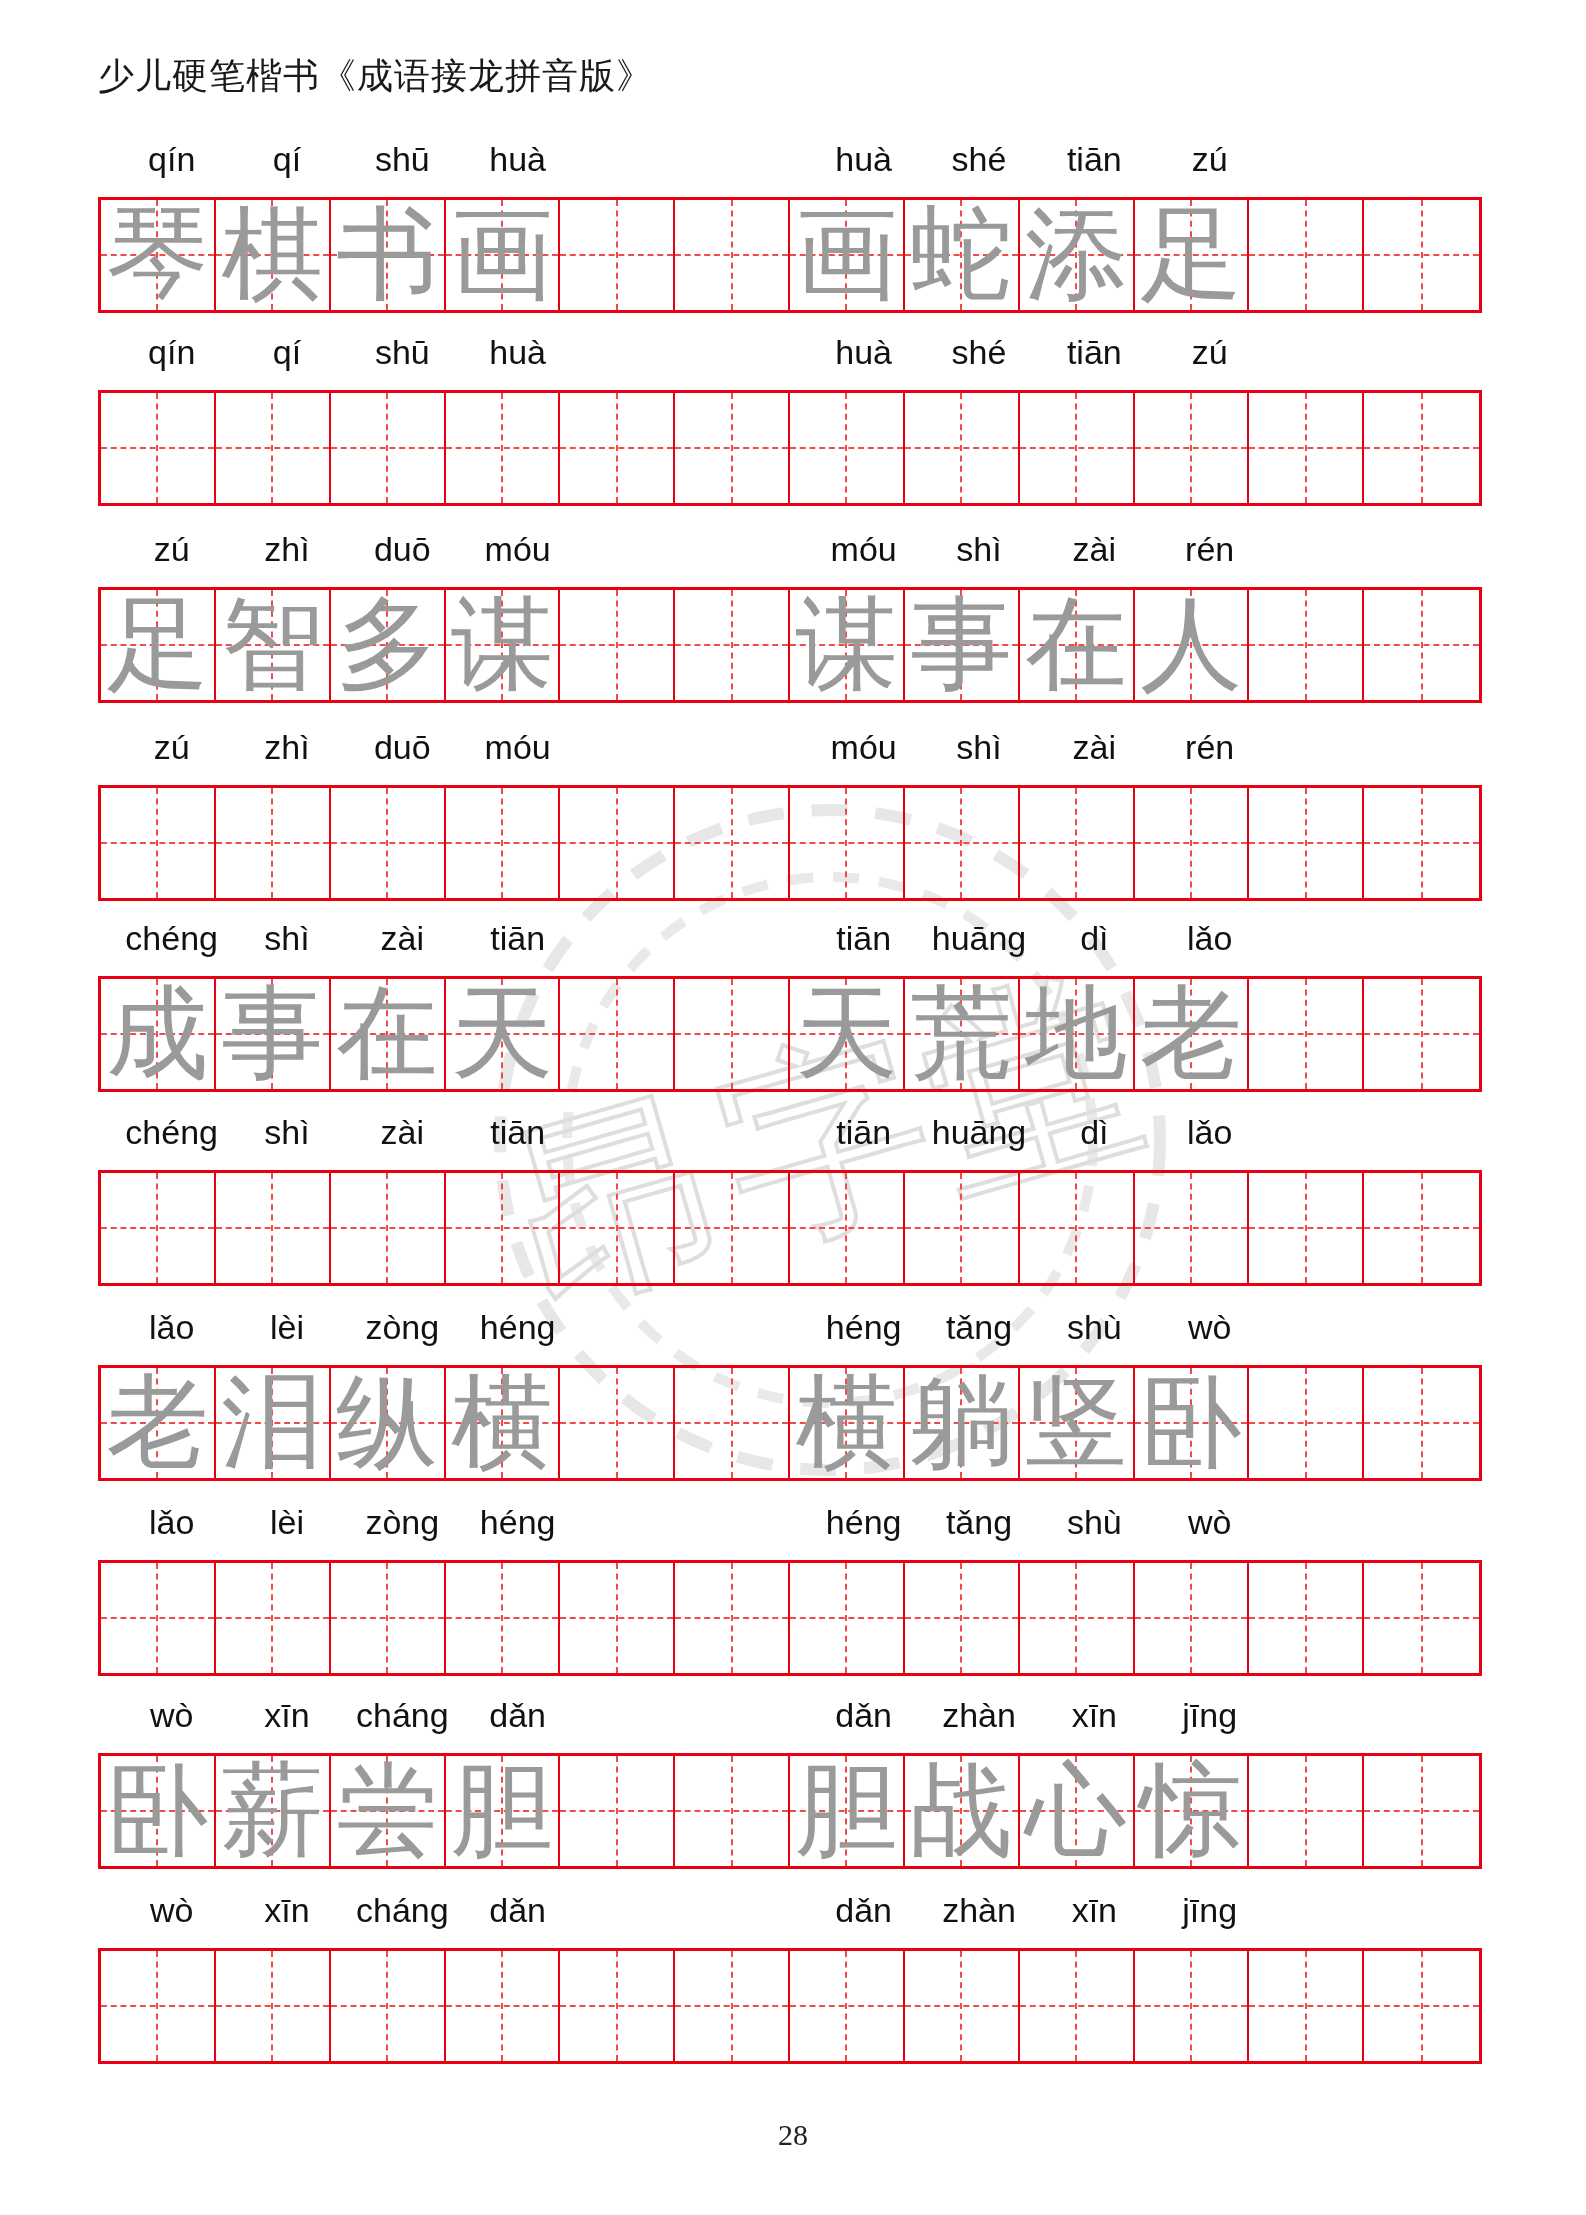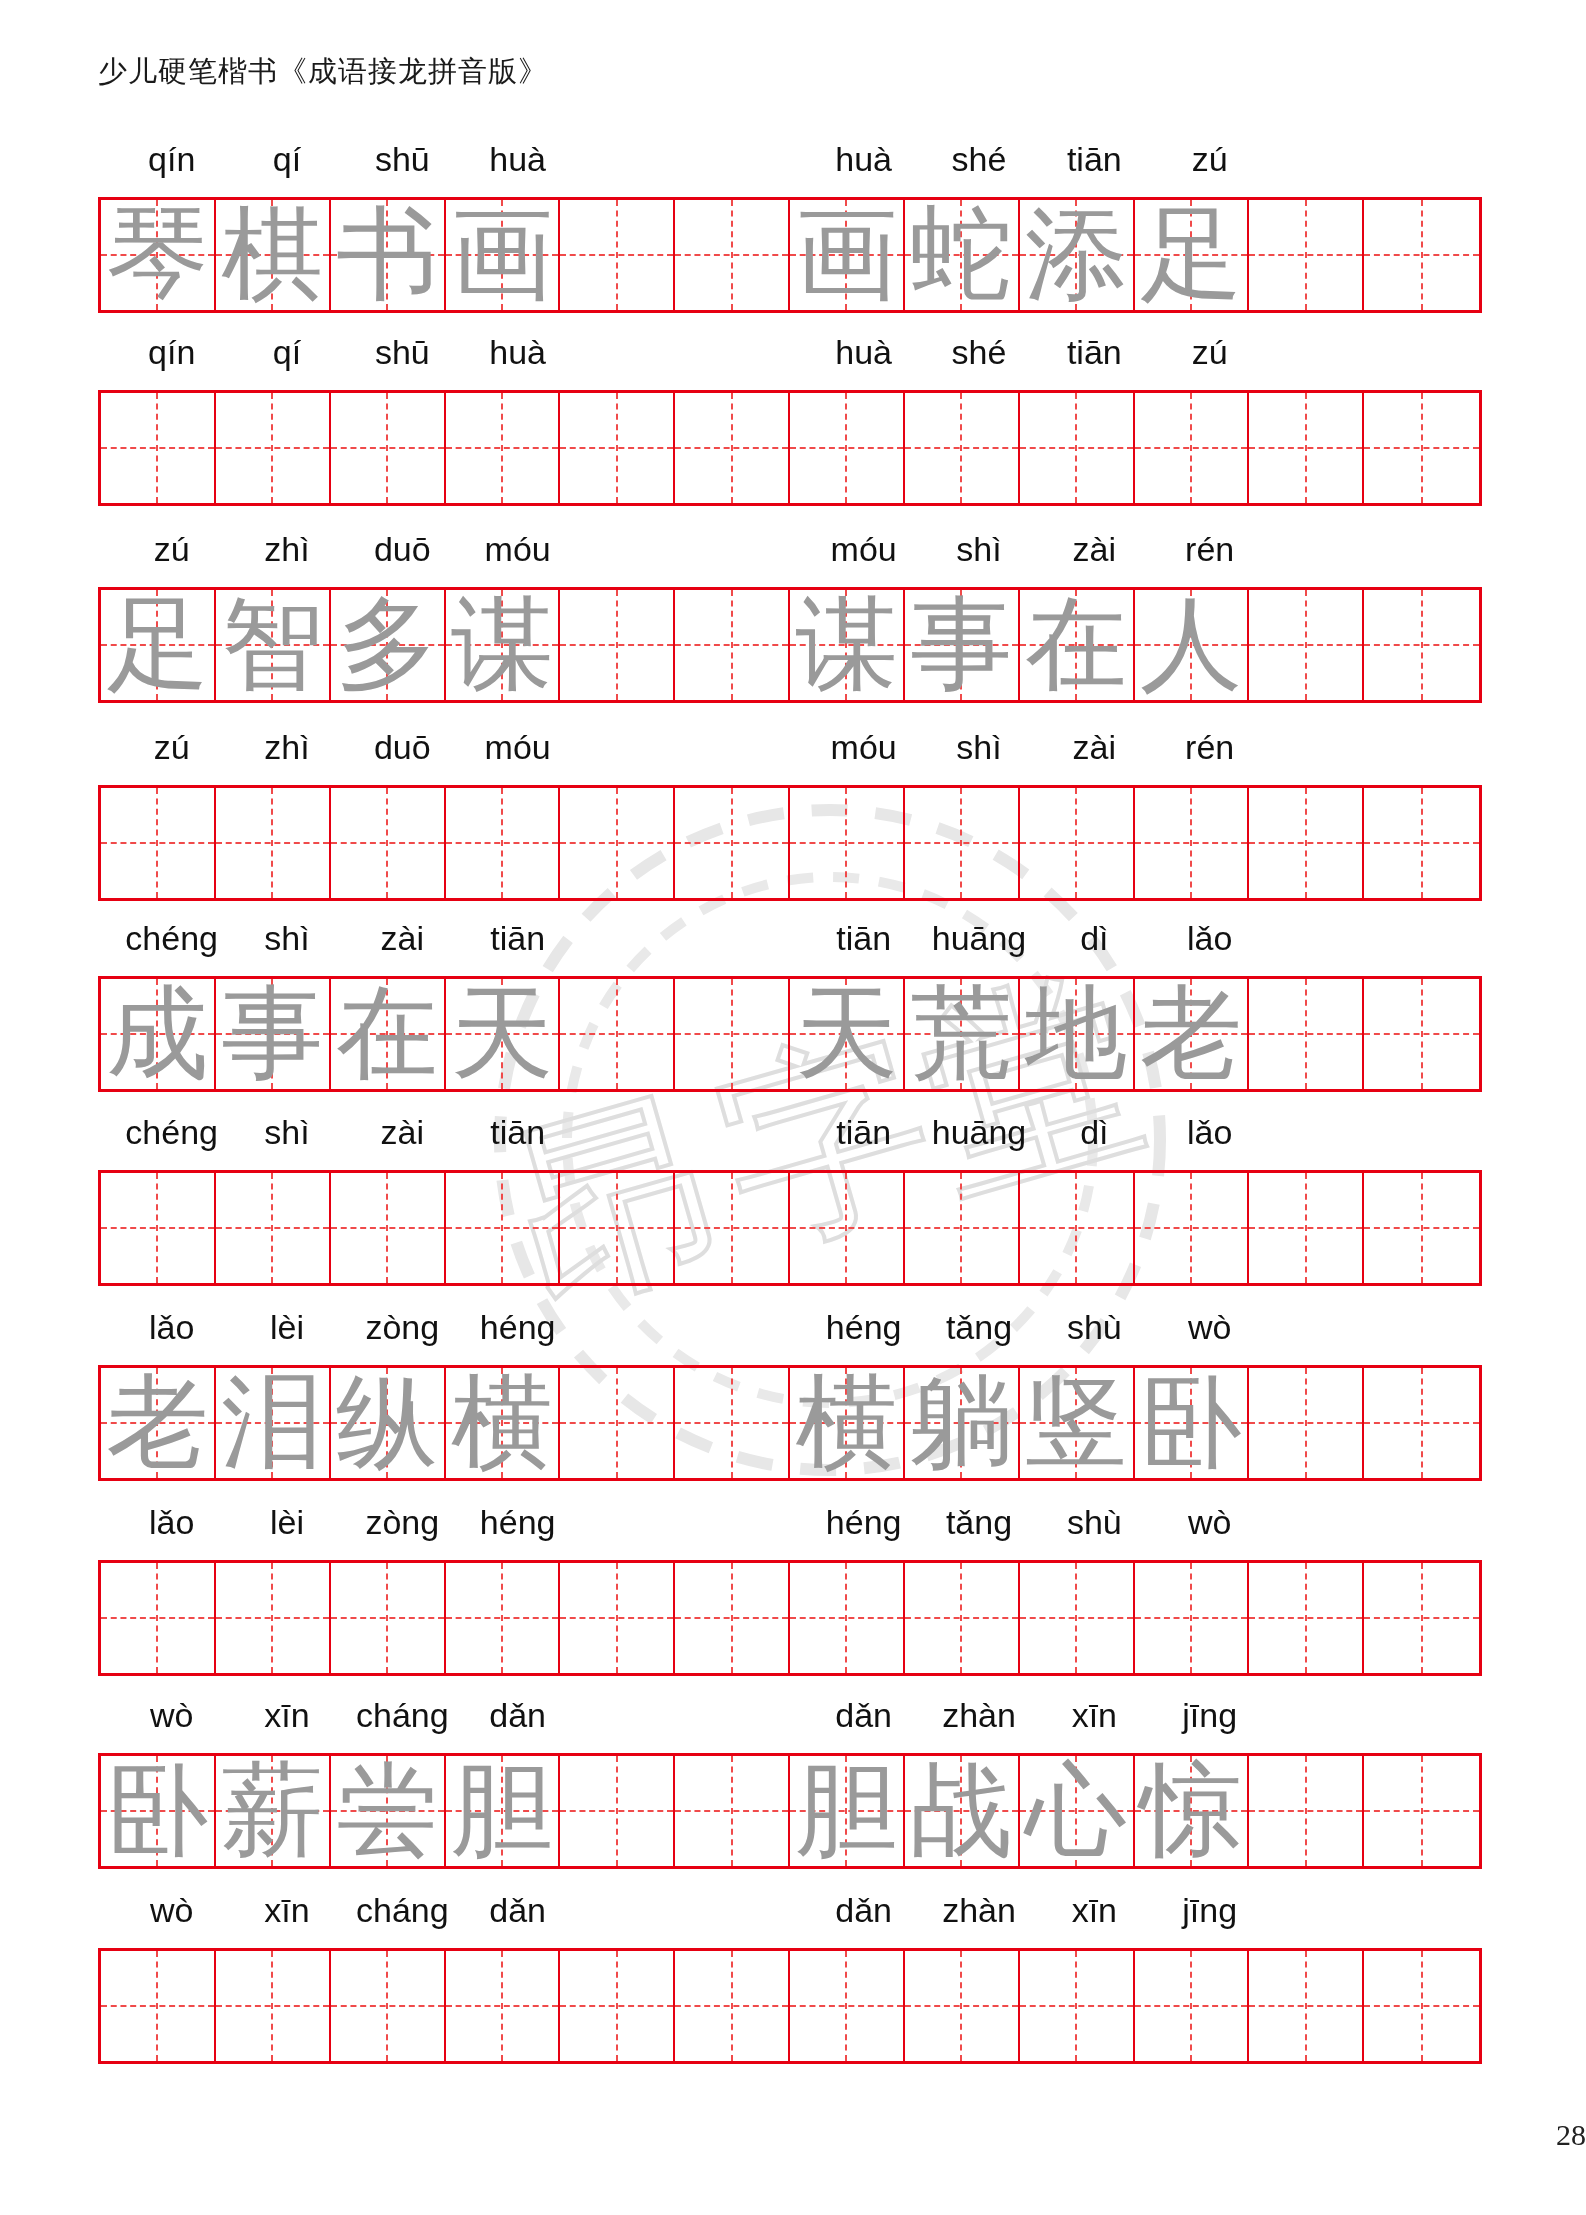--- a/index.html
+++ b/index.html
@@ -1,35 +1,35 @@
 <!DOCTYPE html>
 <html><head>
 <meta charset="utf-8">
 <style>
   html,body{margin:0;padding:0;background:#ffffff;}
   #page{position:relative;width:1586px;height:2215px;background:#ffffff;overflow:hidden;
         font-family:"Liberation Sans","DejaVu Sans",sans-serif;}
   .page-title{position:absolute;left:98px;top:52px;font-family:Liberation Serif, serif;
-        font-size:29px;color:#1a1a1a;letter-spacing:1px;white-space:nowrap;}
+        font-size:36px;color:#1a1a1a;letter-spacing:1px;white-space:nowrap;}
   .watermark{position:absolute;left:480px;top:790px;width:700px;height:700px;z-index:0;}
   .pinyin-row{position:absolute;left:114px;width:1384px;height:48px;display:grid;
         grid-template-columns:repeat(12,1fr);z-index:2;}
   .pinyin-syllable{display:block;text-align:center;line-height:48px;font-size:34px;color:#111111;}
   .practice-grid-row{position:absolute;left:98px;width:1384px;height:116px;box-sizing:border-box;
         border:3px solid #e60012;display:grid;grid-template-columns:repeat(12,1fr);z-index:1;}
   .grid-cell{position:relative;box-sizing:border-box;border-right:2px solid #e60012;}
   .grid-cell:last-child{border-right:none;}
   .grid-cell::before{content:"";position:absolute;left:50%;top:0;bottom:0;
         border-left:2px dashed #f04a4a;margin-left:-1px;}
   .grid-cell::after{content:"";position:absolute;top:50%;left:0;right:0;
         border-top:2px dashed #f04a4a;margin-top:-1px;}
   .traced-character{position:absolute;left:0;right:0;top:0;bottom:0;display:flex;
         align-items:center;justify-content:center;font-size:102px;color:#9a9a9a;z-index:2;
         font-family:"Liberation Serif","DejaVu Serif",serif;line-height:1;}
-  .page-number{position:absolute;left:0;top:2118px;width:1586px;text-align:right;
+  .page-number{position:absolute;left:0;top:2118px;width:1586px;text-align:center;
         font-family:"Liberation Serif","DejaVu Serif",serif;font-size:30px;color:#222222;}
 </style>
 </head>
 <body>
 
 <div id="page">
   <div class="page-title">少儿硬笔楷书《成语接龙拼音版》</div>
 
   <svg class="watermark" viewBox="0 0 700 700">
     <circle cx="350" cy="350" r="330" fill="none" stroke="#e7e7e7" stroke-width="12" stroke-dasharray="36 28"></circle>

